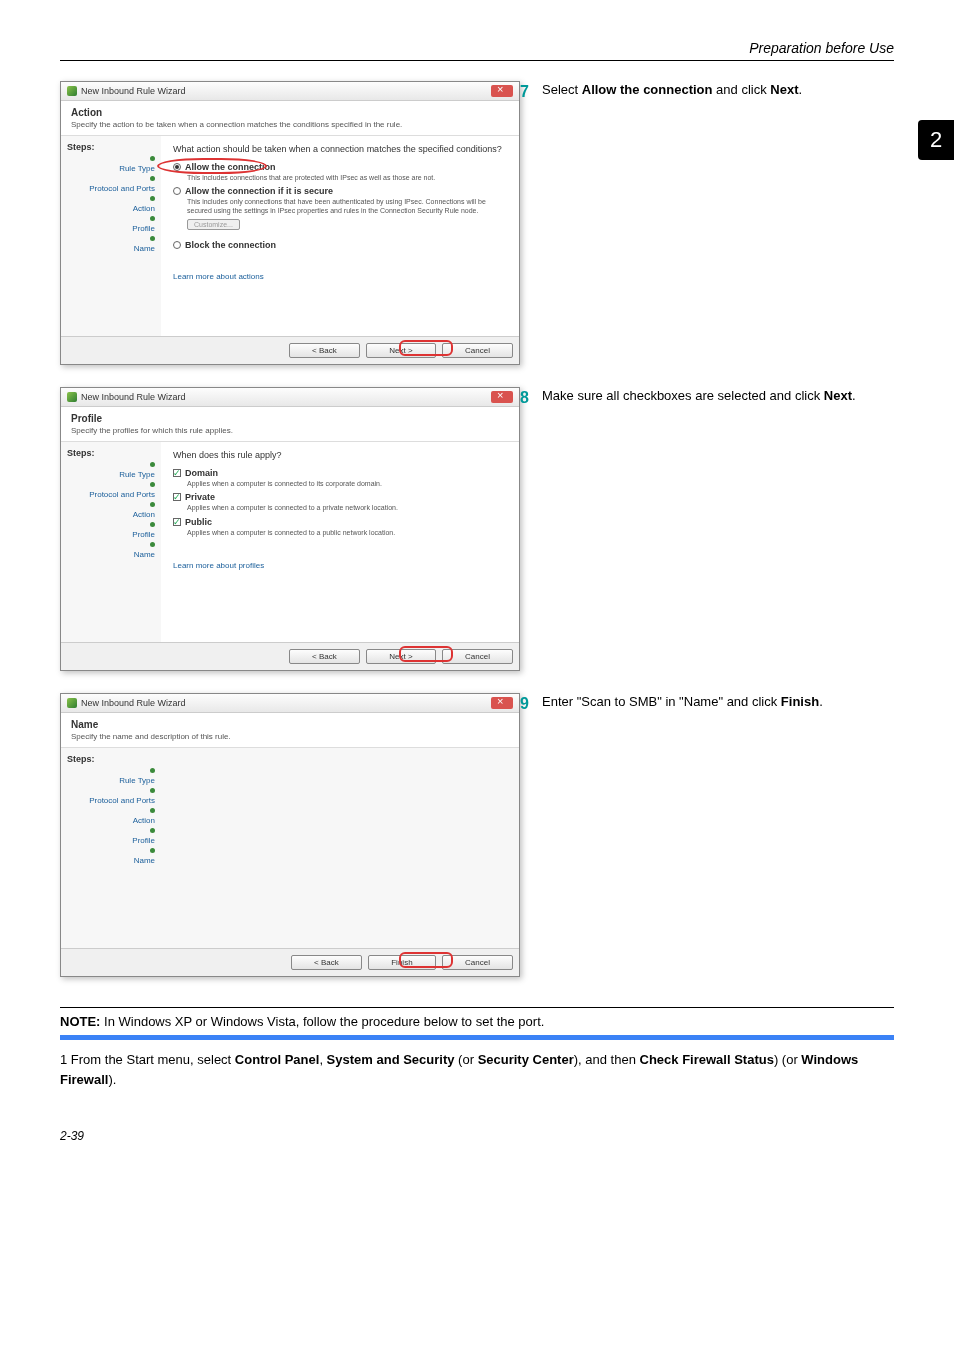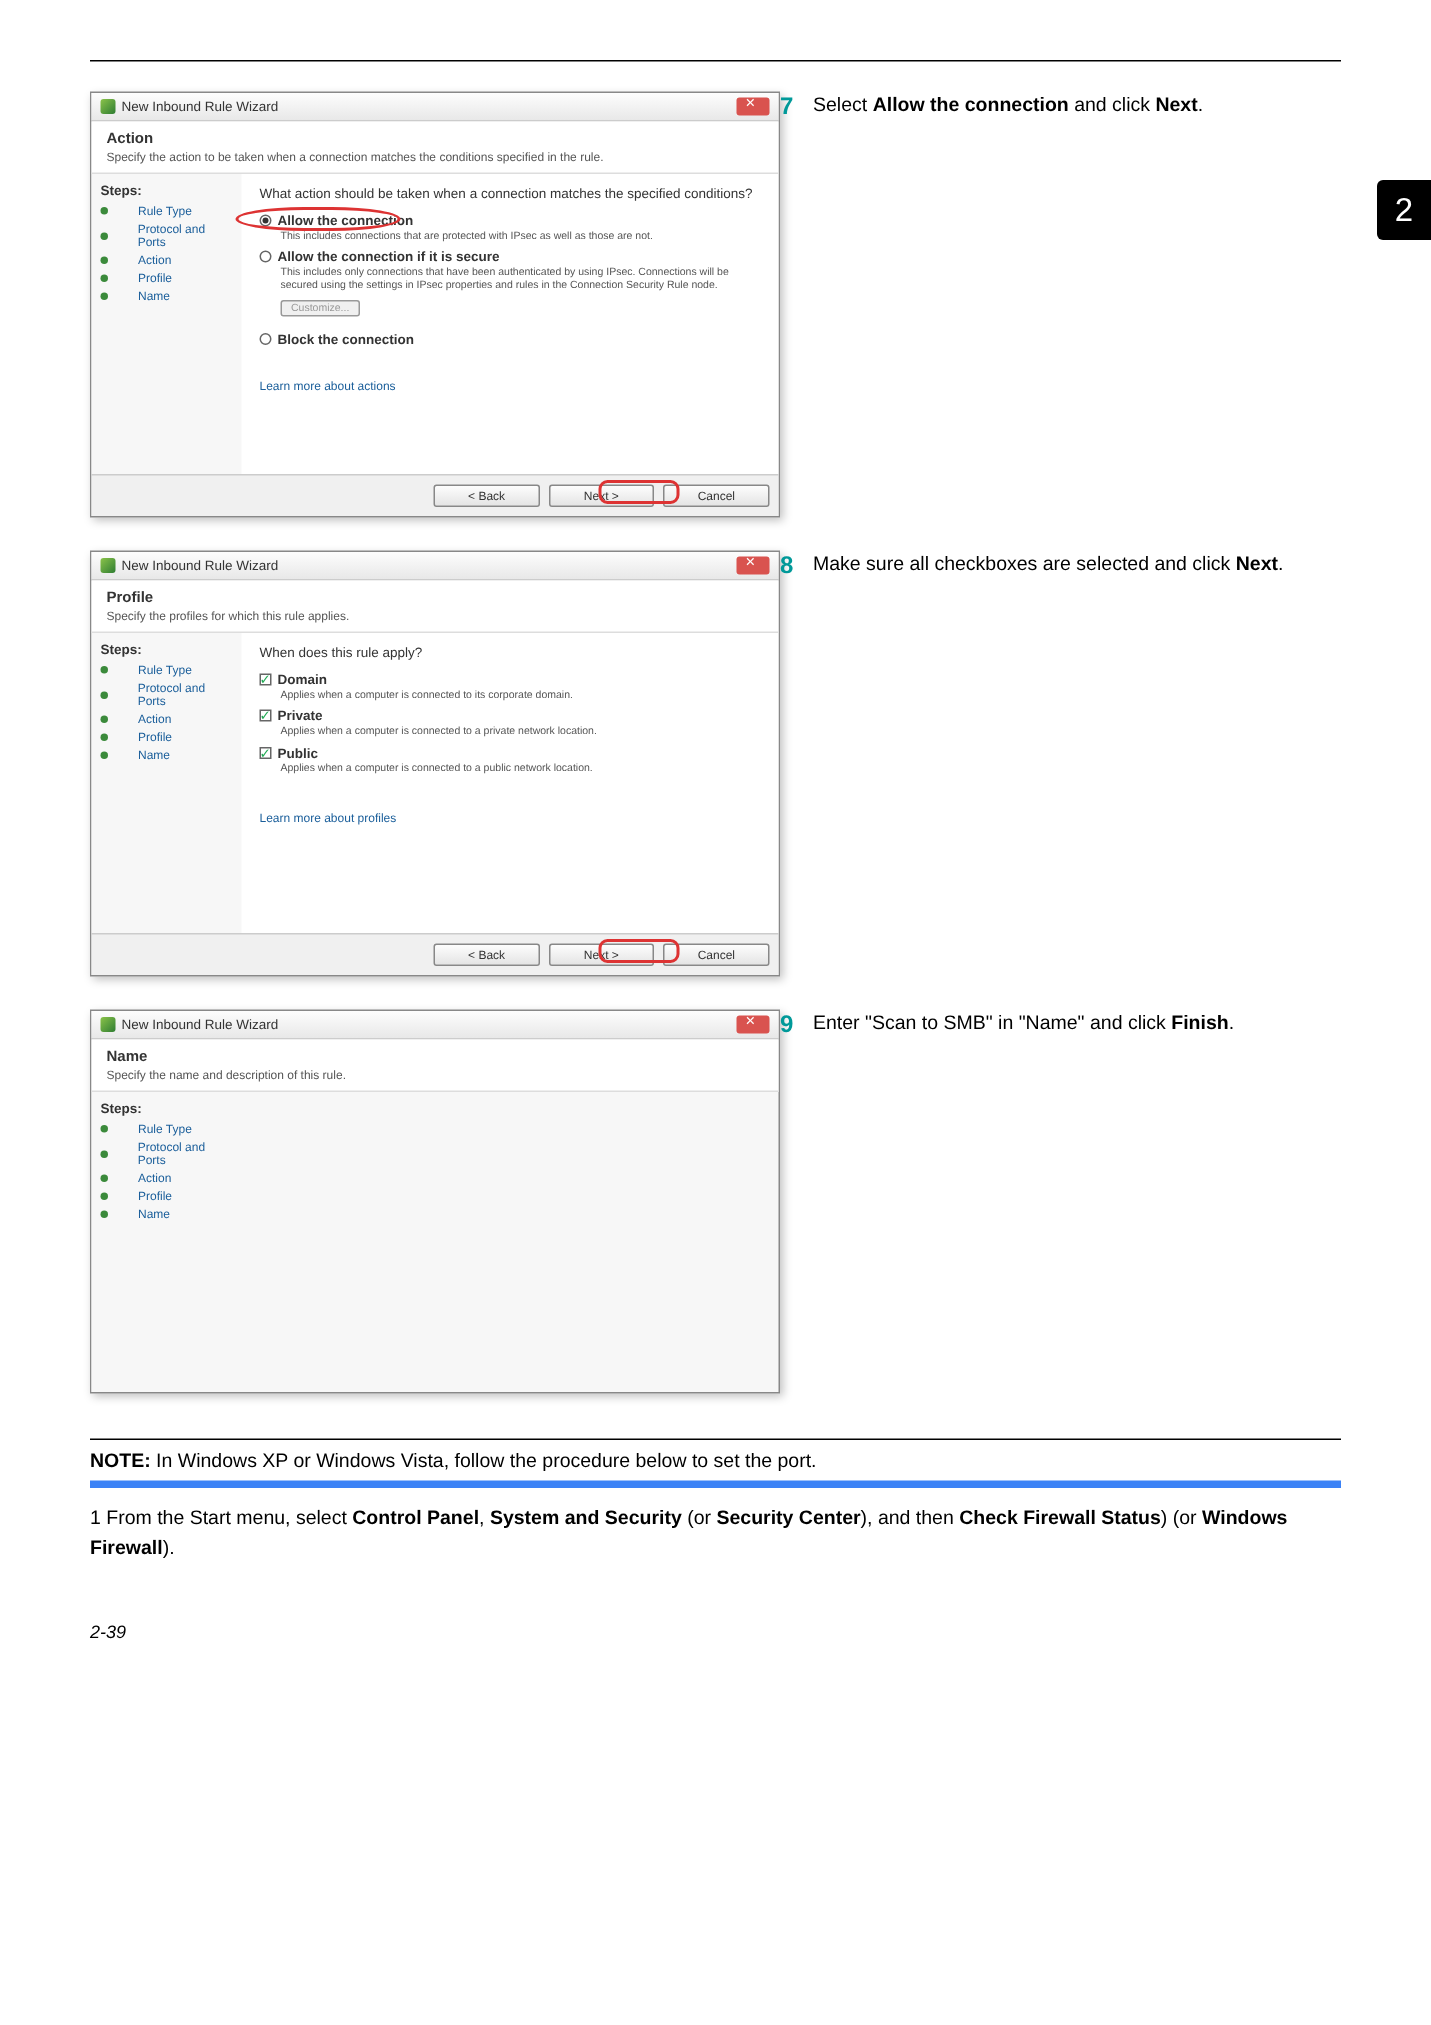--- a/index.html
+++ b/index.html
@@ -89,21 +89,21 @@
   }
   .wizard-head-title { font-weight: bold; font-size: 10px; margin-bottom: 2px; }
   .wizard-head-sub { color: #555; font-size: 8px; }
   .wizard-body { display: flex; min-height: 200px; }
   .wizard-steps {
     width: 100px;
     padding: 6px;
     background: #f7f7f7;
   }
   .wizard-steps-title { font-weight: bold; margin-bottom: 4px; font-size: 9px;}
-  .wizard-step { color: #1a5e9a; margin: 3px 0; font-size: 8px; display:flex; align-items:center; gap:20px;}
+  .wizard-step { color: #1a5e9a; margin: 3px 0; font-size: 8px; display:flex; align-items:flex-end; gap:3px;flex-direction:column;}
   .wizard-step .dot { width:5px;height:5px;border-radius:50%;background:#3b8a3b;}
   .wizard-main { flex:1; background:#fff; padding:8px 12px; position:relative;}
   .radio-row { margin: 4px 0 2px 0; display:flex; align-items:flex-start; gap:4px;}
   .radio { width:8px;height:8px;border:1px solid #666;border-radius:50%;margin-top:1px;position:relative;flex:0 0 8px;}
   .radio.checked::after{content:"";position:absolute;inset:1px;border-radius:50%;background:#333;}
   .bold { font-weight:bold; }
   .desc { color:#555; font-size:7px; margin-left:14px; margin-bottom:4px; line-height:1.2;}
   .btn-small {
     display:inline-block; border:1px solid #999; background:#f0f0f0; padding:1px 6px; font-size:7px; color:#999; border-radius:2px; margin-left:14px;
   }
@@ -138,20 +138,21 @@
     padding:6px 0;
     font-size:13px;
   }
   .body-text { font-size:13px; line-height:1.5; margin-top:10px;}
   .page-num { text-align:left; font-size:12px; font-style:italic; margin-top:40px;}
 </style>
 </head>
 <body>
 
 <div class="page" style="position:relative;">
+  <div class="header-right">Preparation before Use</div>
   <hr class="header-rule">
   <div class="chapter-tab">2</div>
 
   <div class="instr-row">
     <div class="instr-left">
       <div class="wizard">
         <div class="wizard-title">
           <span class="icon-shield"></span>
           <span>New Inbound Rule Wizard</span>
           <span class="close-x"></span>
@@ -323,20 +324,26 @@
             <div class="wizard-step">
                 <span class="dot"></span>
                 <span>Profile</span>
               </div>
             <div class="wizard-step">
                 <span class="dot"></span>
                 <span>Name</span>
               </div>
           </div>
         </div>
+        <div class="wizard-footer" style="position:relative;">
+          <span class="wbtn">&lt; Back</span>
+          <span class="wbtn">Finish</span>
+          <span class="wbtn">Cancel</span>
+          <div class="callout-rrect" style="right:66px;top:3px;width:54px;height:16px;"></div>
+        </div>
       </div>
     </div>
     <div class="instr-right">
       <span class="instr-num">9</span>
       <span class="instr-text">
         <span>Enter "Scan to SMB" in "Name" and click </span><b>Finish</b><span>.</span>
       </span>
     </div>
   </div>
 

